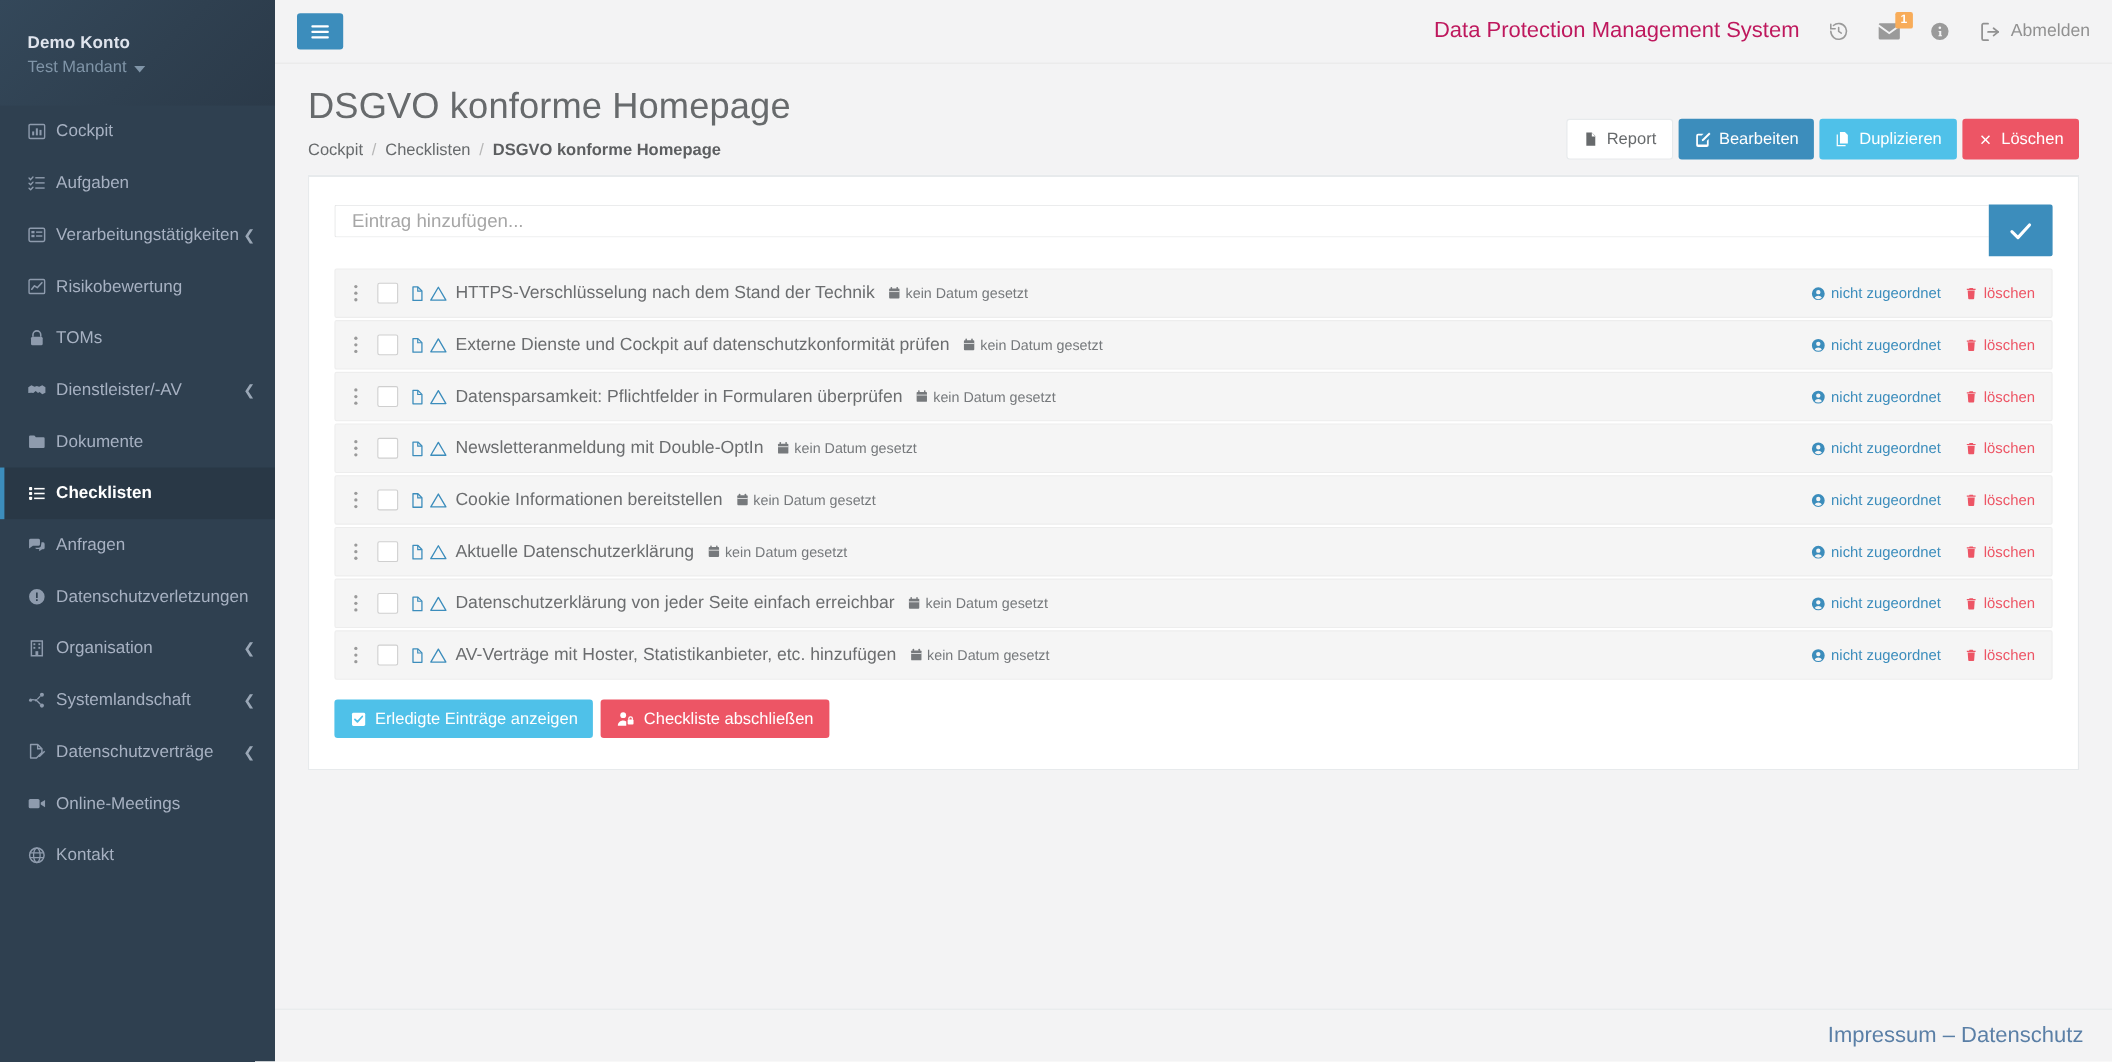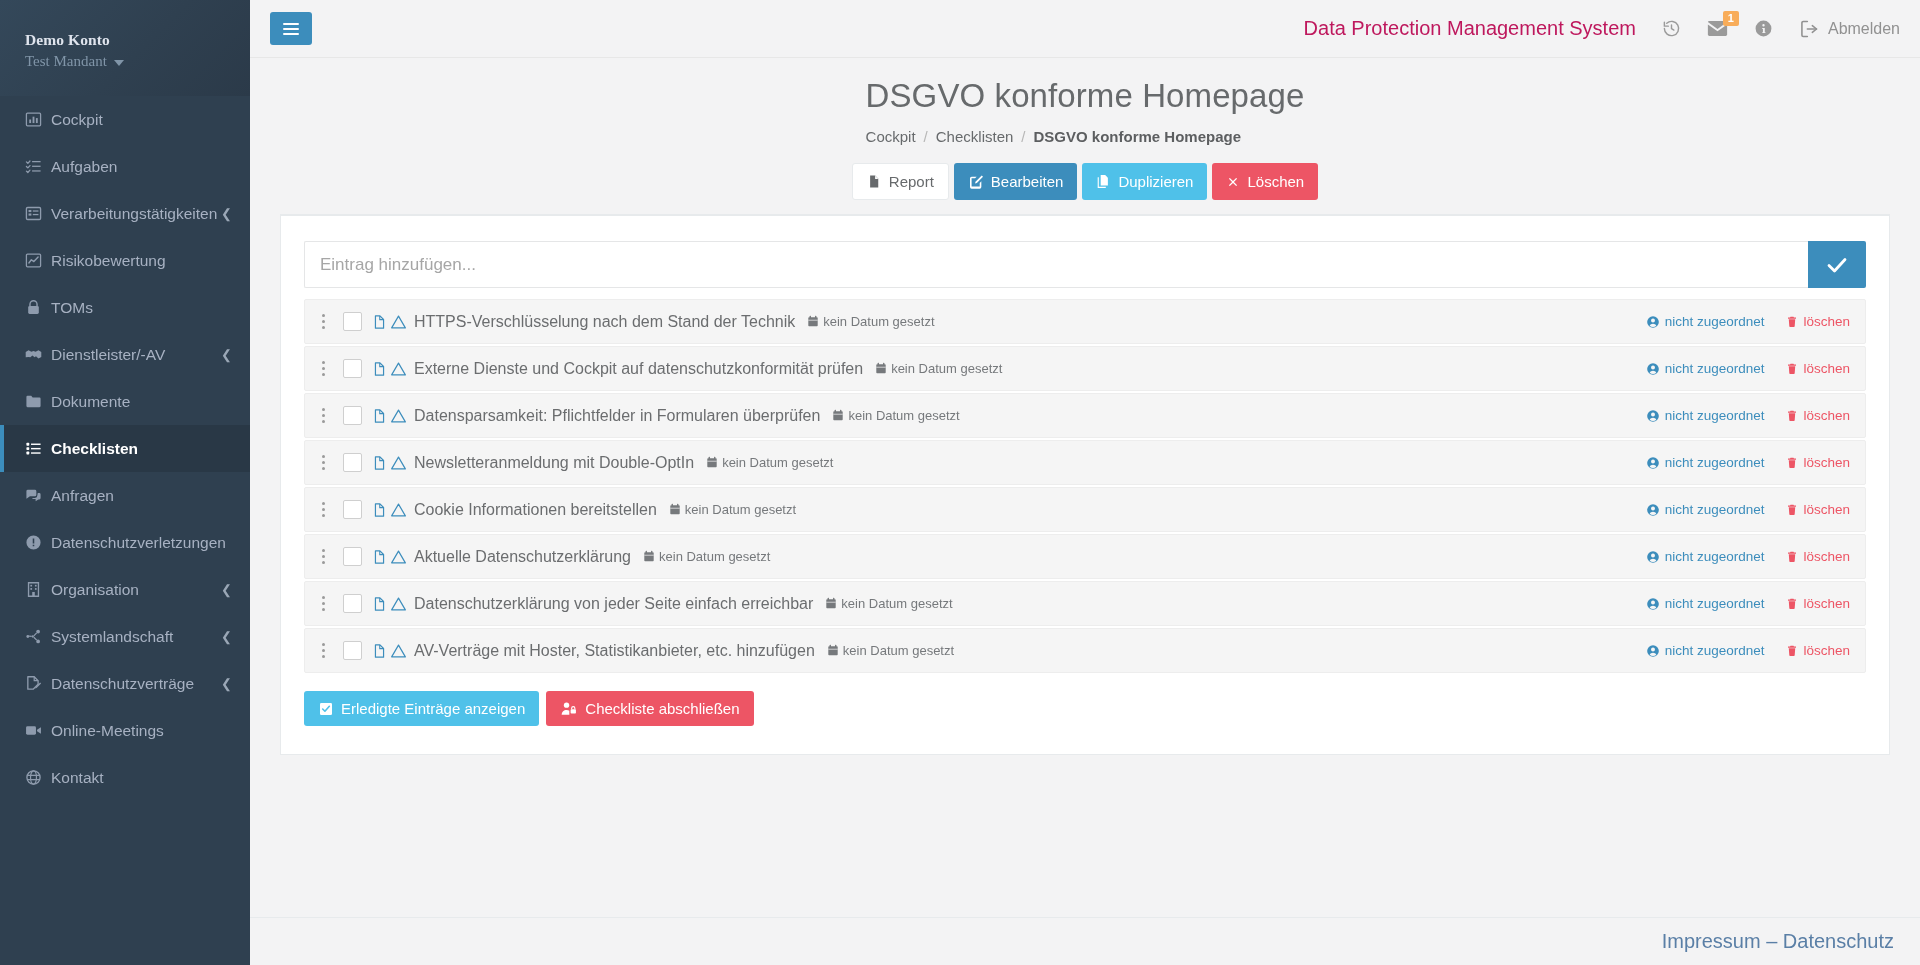--- a/index.html
+++ b/index.html
@@ -16,21 +16,20 @@
   #sidebar {
     width: 250px; height: 965px; flex: 0 0 250px;
     background: #2f4050;
     position: relative;
     overflow: hidden;
   }
   #sidebar-profile {
     height: 96px;
     padding: 30px 11px 0 25px;
     background: linear-gradient(135deg, #34485a 0%, #2f4050 55%, #2b3a49 100%);
-    font-family: Liberation Serif, serif;
   }
   .profile-name {
     color: #dfe4ed; font-size: 15.5px; font-weight: bold; letter-spacing: .1px;
     line-height: 20px;
   }
   .profile-sub {
     color: #8095a8; font-size: 15px; line-height: 22px;
     display: flex; align-items: center; gap: 7px;
   }
   .caret-down {
@@ -93,21 +92,21 @@
     border-radius: 2px; padding: 1px 5px; line-height: 13px;
   }
   .tb-link {
     display: flex; align-items: center; gap: 9px;
     color: #919191; font-size: 16px; cursor: pointer;
   }
 
   
   #pagehead {
     padding: 18px 30px 14px 30px; background: #f3f3f4;
-    display: flex; align-items: center; flex-direction: column;
+    display: flex; align-items: flex-end;
   }
   #pagehead-left { flex: 1 1 auto; }
   h1#page-title {
     font-size: 33px; font-weight: 300; color: #676a6c;
     line-height: 40px; letter-spacing: .1px;
   }
   #breadcrumb {
     margin-top: 12px; font-size: 15px; color: #676a6c;
     display: flex; align-items: center; gap: 8px;
   }
@@ -128,21 +127,21 @@
   .btn-danger { background: #ed5565; color: #fff; }
 
   
   #content { padding: 0 30px 0 30px; }
   #card {
     background: #ffffff; border: 1px solid #e7eaec; border-top: 2px solid #e7eaec;
     padding: 25px 23px 28px 23px;
   }
   #add-row { display: flex; margin-bottom: 11px; }
   #add-input {
-    flex: 1 1 auto; height: 47px; border: 1px solid #e5e6e7;
+    flex: 1 1 auto; height: 30px; border: 1px solid #e5e6e7;
     border-right: none; border-radius: 2px 0 0 2px;
     padding: 0 15px; font-size: 17px; color: #676a6c;
     font-family: "Liberation Sans", sans-serif; outline: none; background: #fff;
   }
   #add-input::placeholder { color: #a6a6a6; }
   #add-submit {
     width: 58px; height: 47px; background: #3c8dbc; border: none;
     border-radius: 0 2px 2px 0; cursor: pointer;
     display: flex; align-items: center; justify-content: center;
   }

